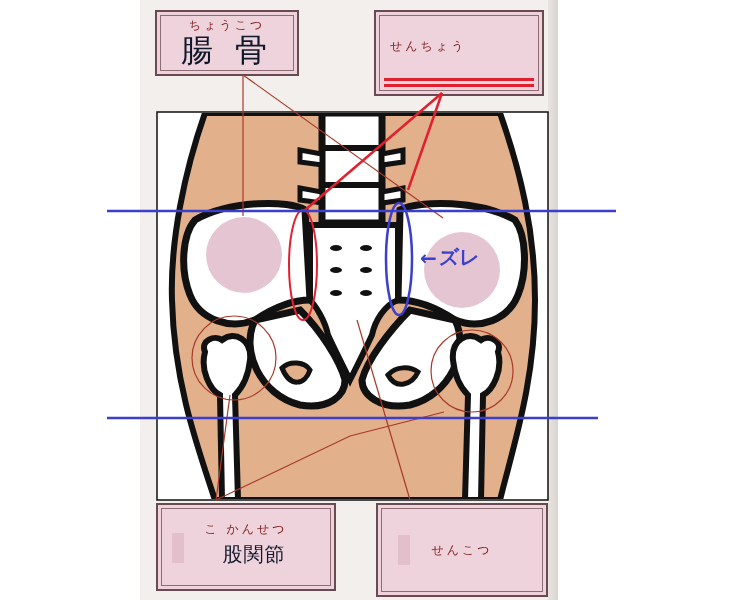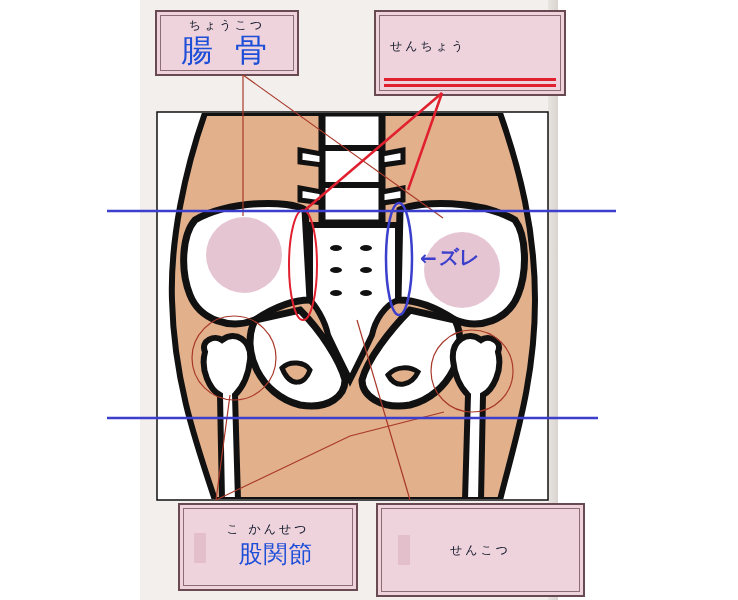--- a/index.html
+++ b/index.html
@@ -1,57 +1,57 @@
 <!DOCTYPE html>
 <html><head>
 <meta charset="utf-8">
 <style>
   html, body { margin:0; padding:0; background:#ffffff; }
   body { width:738px; height:600px; position:relative; overflow:hidden; font-family:"DejaVu Sans", sans-serif; }
   .page { position:absolute; left:140px; top:0; width:418px; height:600px; background:#f2efec; }
   .page-edge { position:absolute; left:548px; top:0; width:10px; height:600px; background:linear-gradient(to right,#e8e4e0,#d9d4cf); }
   .label-box { position:absolute; background:#efd3dc; border:2px solid #6a4a52; box-shadow: inset 0 0 0 3px #efd3dc, inset 0 0 0 4px #8d6d75; }
   .label-inner { position:absolute; left:0; right:0; top:0; bottom:0; display:flex; flex-direction:column; align-items:center; justify-content:center; }
-  .ruby { color:#0f172a; font-size:12px; letter-spacing:3px; line-height:14px; }
-  .main { color:#1d4ed8; font-size:32px; line-height:36px; letter-spacing:6px; font-weight:normal;text-align:center; }
-  .main.small { font-size:24px; letter-spacing:1px;margin-left:16px; }
+  .ruby { color:#7f1d1d; font-size:12px; letter-spacing:3px; line-height:14px; }
+  .main { color:#0f172a; font-size:32px; line-height:36px; letter-spacing:6px; font-weight:normal;text-align:center; }
+  .main.small { font-size:20px; letter-spacing:1px;margin-left:16px; }
   .underline { position:absolute; left:8px; right:8px; height:3px; background:#e0202e; }
   svg.fig { position:absolute; left:0; top:0; }
   .zure { position:absolute; left:420px; top:244px; color:#3b3fcc; font-size:20px; font-weight:bold; display:flex; align-items:center; gap:2px; }
 </style>
 </head>
 <body>
 
 <div class="page"></div>
 <div class="page-edge"></div>
 
 <div class="label-box" style="left:155px; top:10px; width:140px; height:62px;">
   <div class="label-inner">
     <span class="ruby">ちょうこつ</span>
     <span class="main">腸 骨</span>
   </div>
 </div>
 
-<div class="label-box" style="left:374px; top:10px; width:166px; height:82px;padding-left:22px;">
+<div class="label-box" style="left:374px; top:10px; width:166px; height:82px;">
   <div class="label-inner" style="bottom:14px;">
     <span class="ruby" style="align-self:flex-start; margin-left:14px;">せんちょう</span>
   </div>
   <div class="underline" style="top:66px;"></div>
   <div class="underline" style="top:72px;"></div>
 </div>
 
-<div class="label-box" style="left:178px; top:503px; width:176px; height:84px;">
+<div class="label-box" style="left:156px; top:503px; width:176px; height:84px;">
   <div class="label-inner">
     <span class="ruby">こ かんせつ</span>
     <span class="main small">股関節</span>
   </div>
   <div style="position:absolute; left:14px; top:28px; width:12px; height:30px; background:#e2bfcb;"></div>
 </div>
 
-<div class="label-box" style="left:376px; top:503px; width:168px; height:90px;padding-left:37px;">
+<div class="label-box" style="left:376px; top:503px; width:168px; height:90px;">
   <div class="label-inner">
     <span class="ruby">せんこつ</span>
   </div>
   <div style="position:absolute; left:20px; top:30px; width:12px; height:30px; background:#e2bfcb;"></div>
 </div>
 
 <svg class="fig" width="738" height="600" viewBox="0 0 738 600">
 
   <rect x="157" y="112" width="391" height="388" fill="#ffffff" stroke="#111" stroke-width="1.5"></rect>
   <clipPath id="frameclip">

